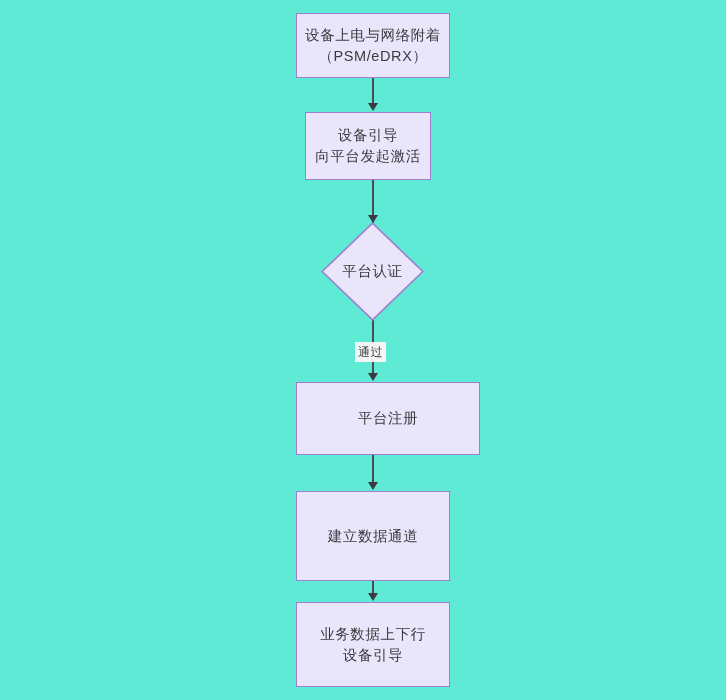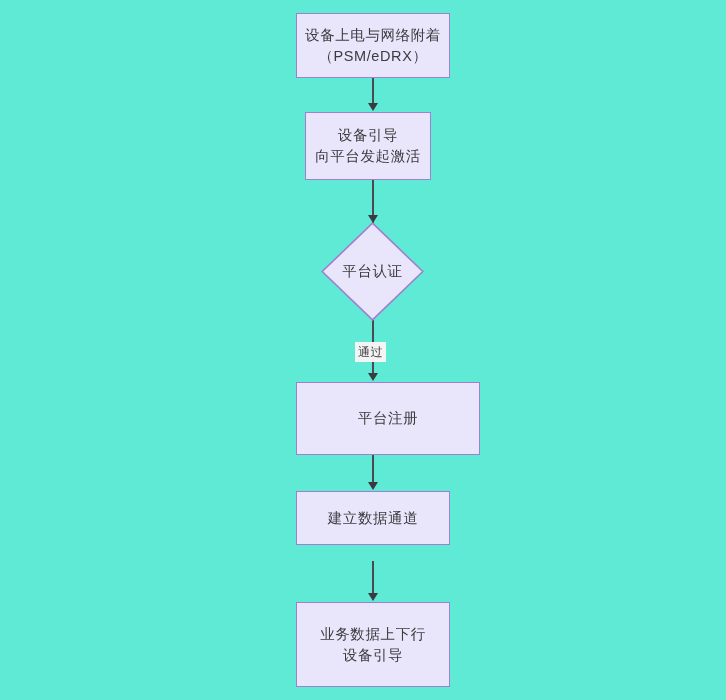--- a/index.html
+++ b/index.html
@@ -130,21 +130,21 @@
   <div class="edge-label" style="left:355px; top:342px;">通过</div>
   <div class="arrowhead" style="left:367.5px; top:373px;"></div>
 
   <div class="node" style="left:296px; top:382px; width:184px; height:73px;">
     <div class="line">平台注册</div>
   </div>
 
   <div class="connector" style="left:372.4px; top:455px; height:29px;"></div>
   <div class="arrowhead" style="left:367.5px; top:482px;"></div>
 
-  <div class="node" style="left:296px; top:491px; width:154px; height:54px;">
+  <div class="node" style="left:296px; top:491px; width:154px; height:90px;">
     <div class="line">建立数据通道</div>
   </div>
 
   <div class="connector" style="left:372.4px; top:561px; height:34px;"></div>
   <div class="arrowhead" style="left:367.5px; top:593px;"></div>
 
   <div class="node" style="left:296px; top:602px; width:154px; height:85px;">
     <div class="line">业务数据上下行</div>
     <div class="line">设备引导</div>
   </div>

